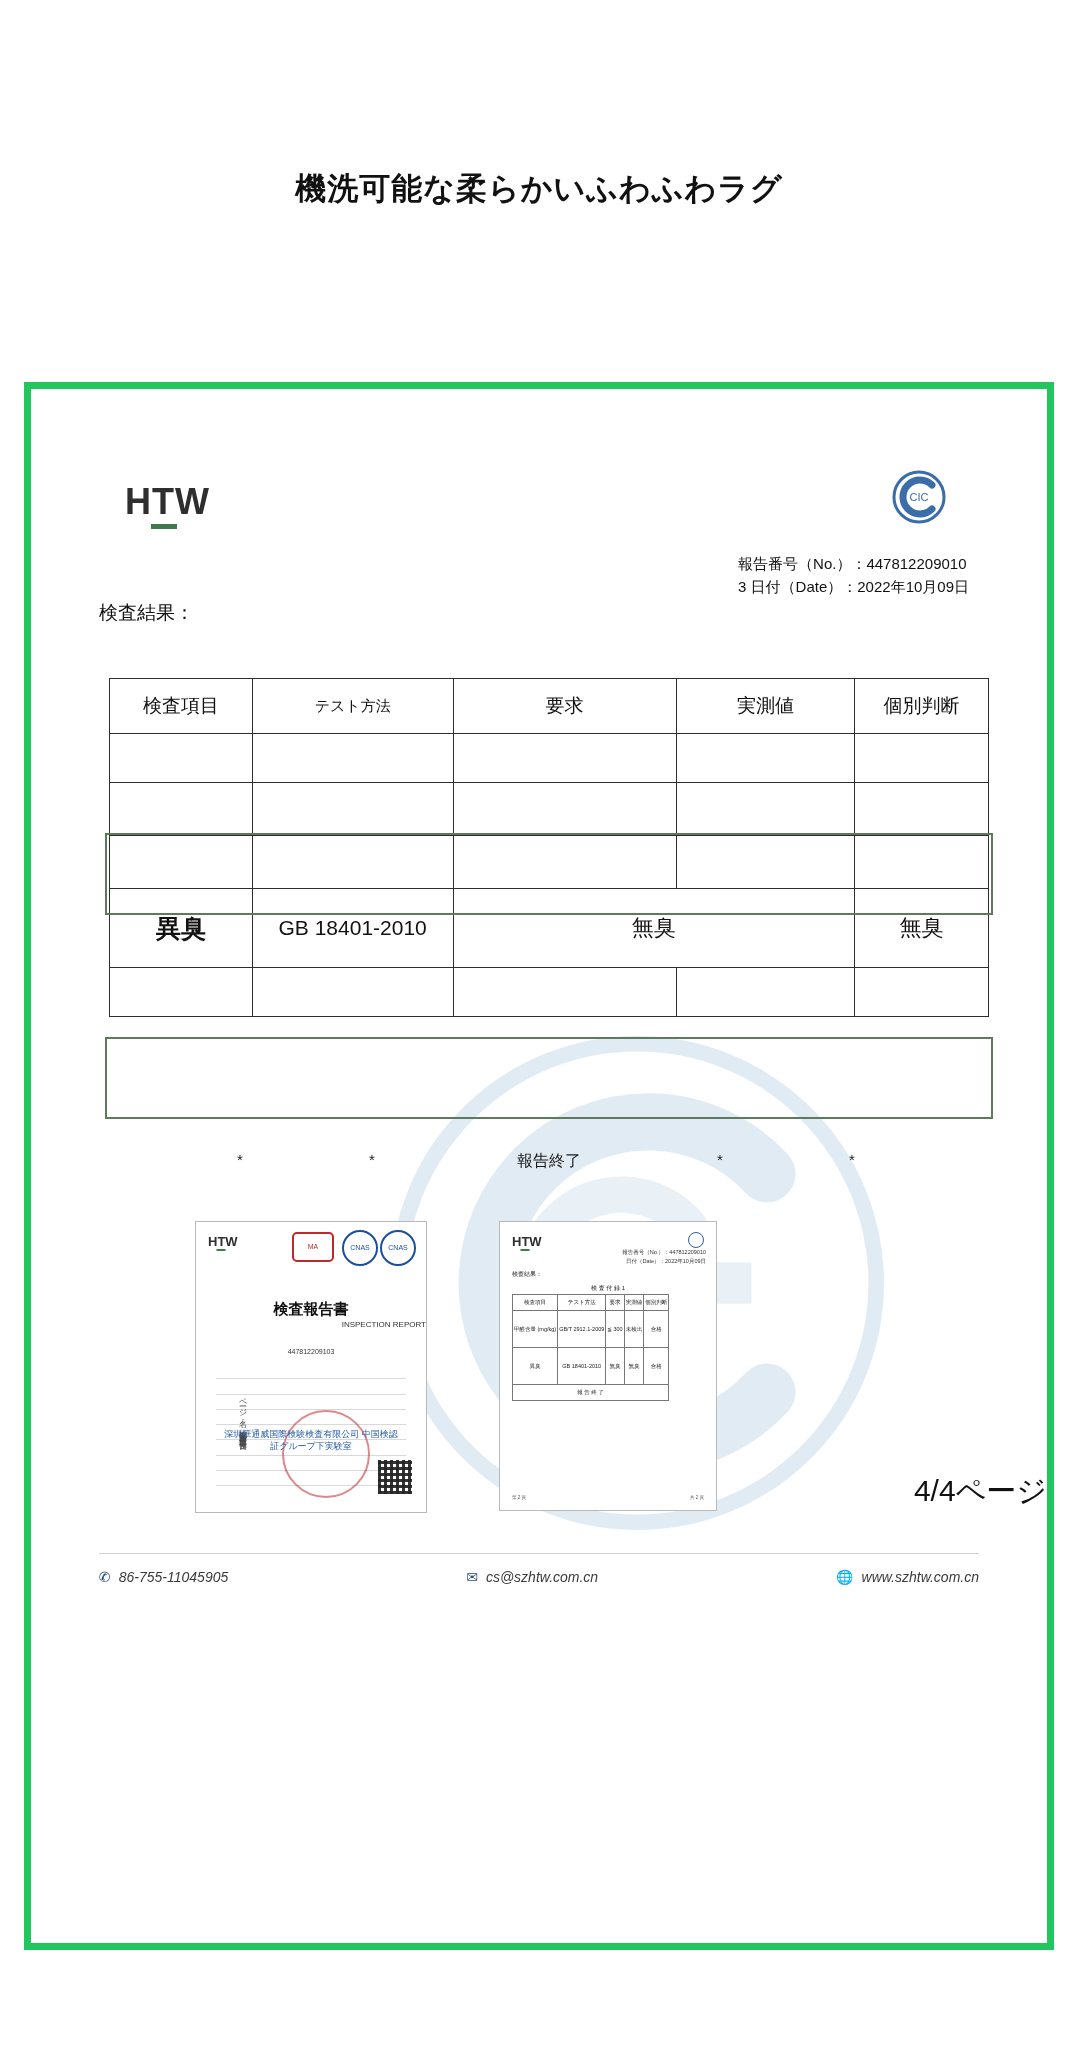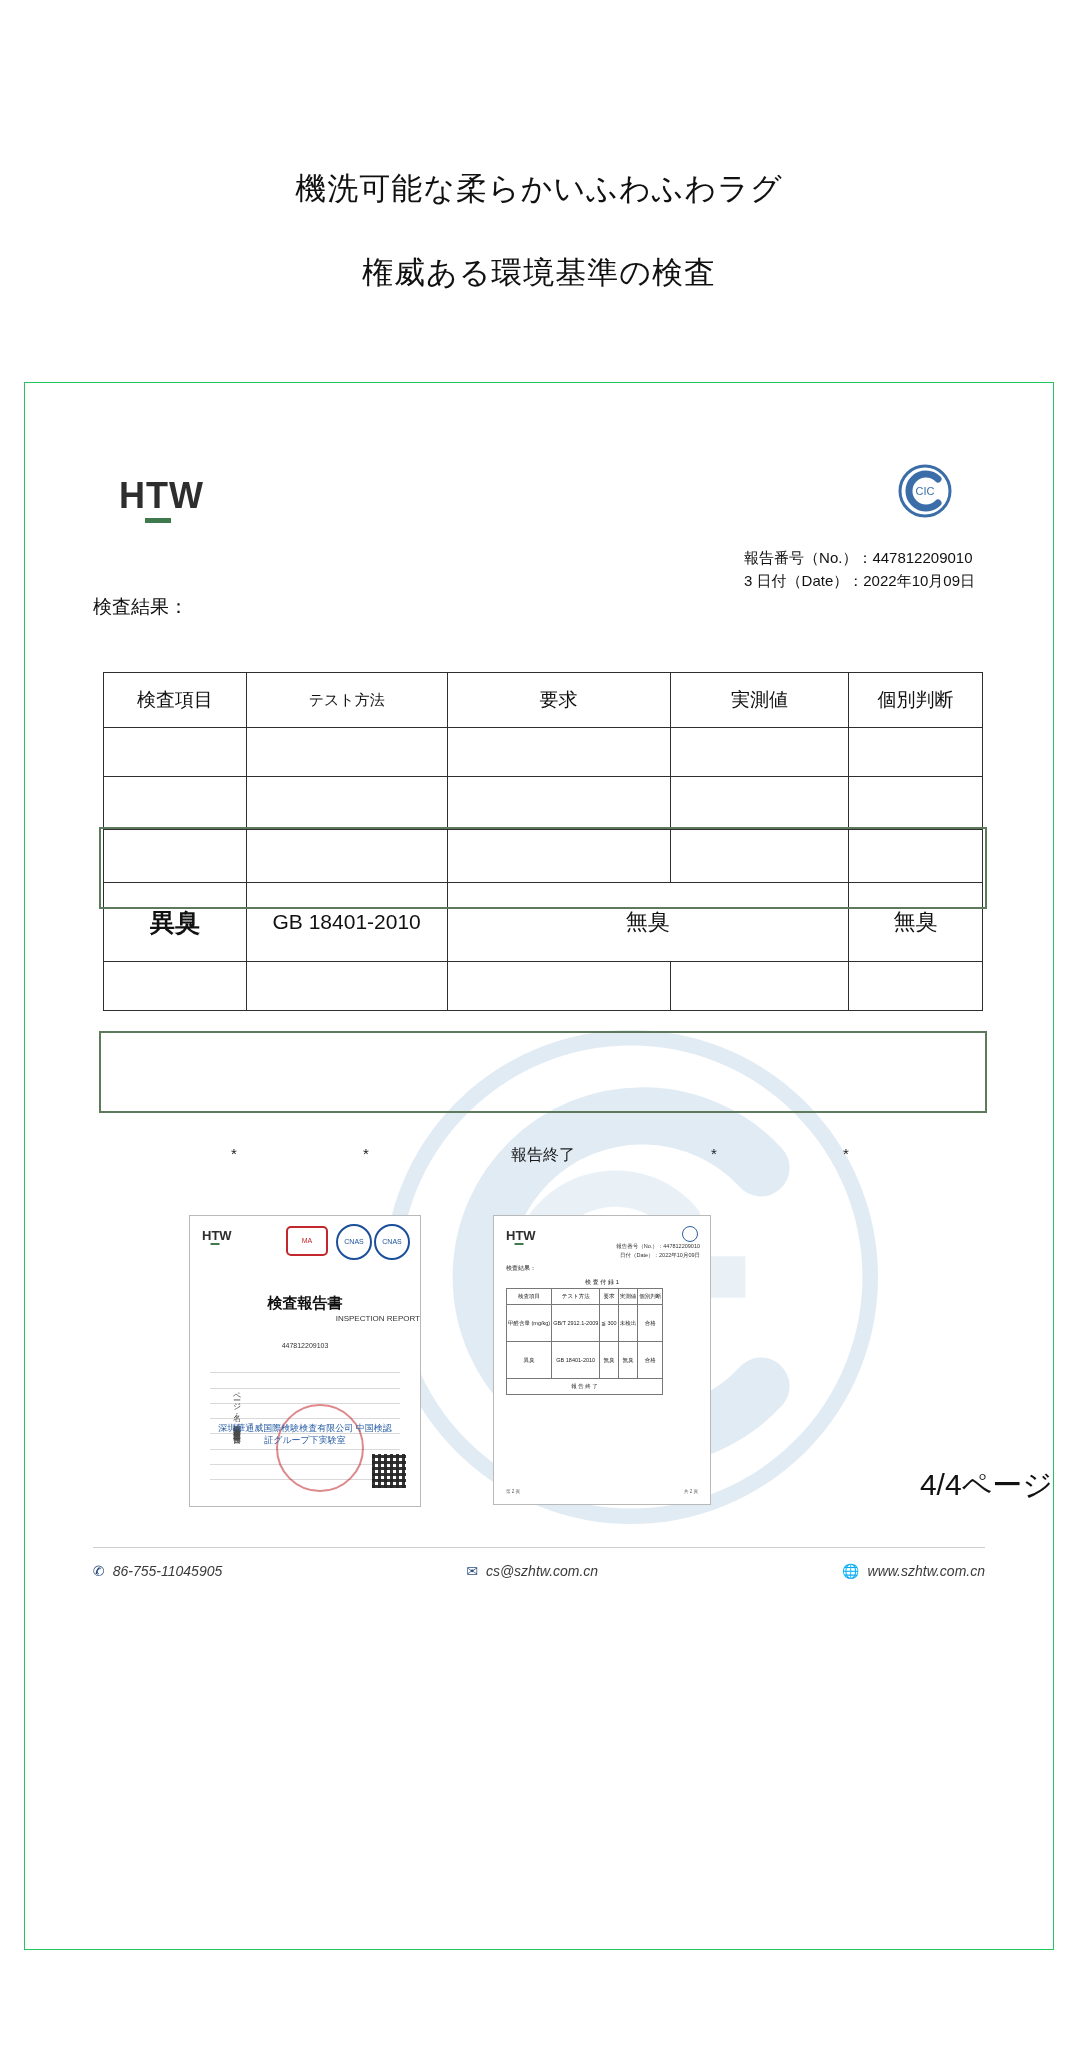--- a/index.html
+++ b/index.html
@@ -19,34 +19,34 @@
   
   .headline {
     position: absolute;
     top: 168px;
     left: 0;
     width: 100%;
     text-align: center;
   }
   .headline .line {
     font-size: 31px;
-    font-weight: normal;
+    font-weight: bold;
     letter-spacing: 1px;
     color: #111;
   }
   .headline .line1 { margin-bottom: 42px; }
 
   
   .doc {
     position: absolute;
     left: 24px;
     top: 382px;
     width: 1030px;
     height: 1568px;
-    border: 1px solid #22c55e;
+    border: 7px solid #22c55e;
     background: #fff;
     box-sizing: border-box;
     overflow: hidden;
   }
   .doc-inner {
     position: absolute;
     inset: 14px 16px 14px 16px;
   }
 
   
@@ -362,21 +362,20 @@
     font-size: 30px;
     color: #111;
     white-space: nowrap;
   }
 </style>
 </head>
 <body>
 
 <div class="headline">
   <div class="line line1">機洗可能な柔らかいふわふわラグ</div>
-  <div class="line line2">権威ある環境基準の検査</div>
 </div>
 
 <div class="doc">
   <div class="doc-inner">
 
     <div class="watermark">
       <svg viewBox="0 0 200 200" xmlns="http://www.w3.org/2000/svg">
         <circle cx="100" cy="100" r="92" fill="none" stroke="#9fc0dd" stroke-width="6"></circle>
         <path d="M150 58 A62 62 0 1 0 150 142" fill="none" stroke="#9fc0dd" stroke-width="22" stroke-linecap="round"></path>
         <path d="M120 78 A34 34 0 1 0 120 122" fill="none" stroke="#b9d2e8" stroke-width="14" stroke-linecap="round"></path>

